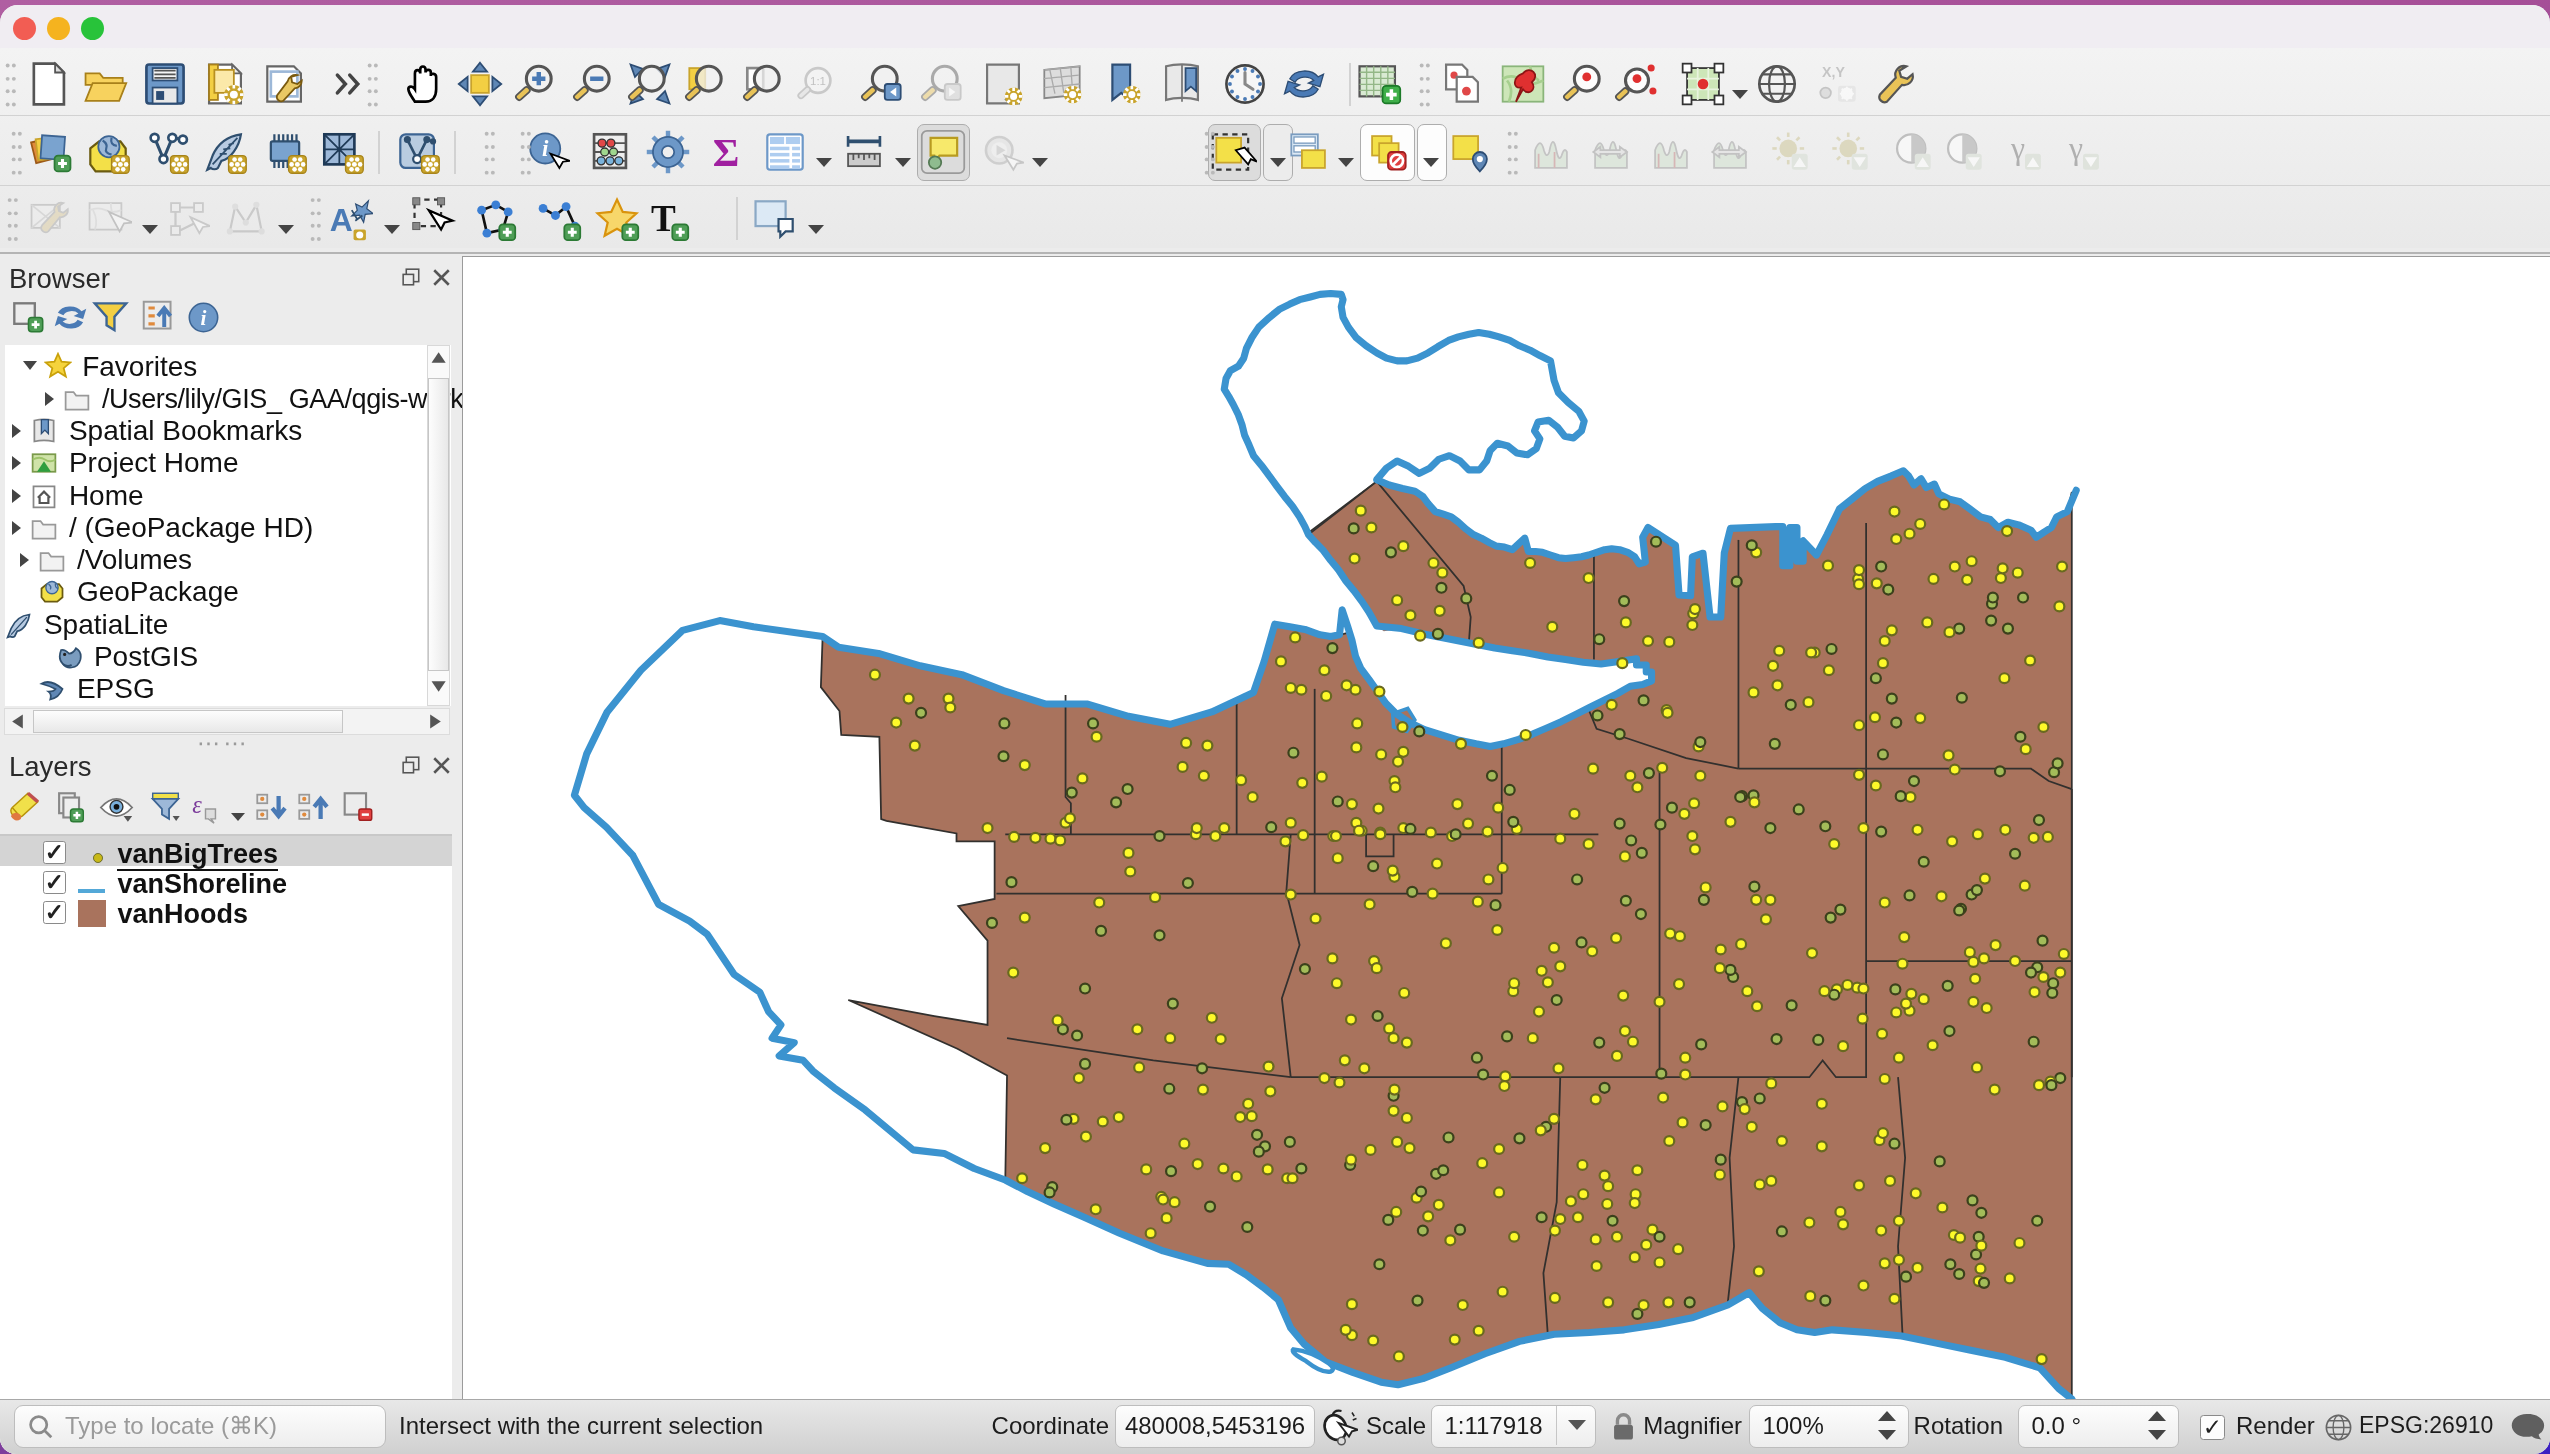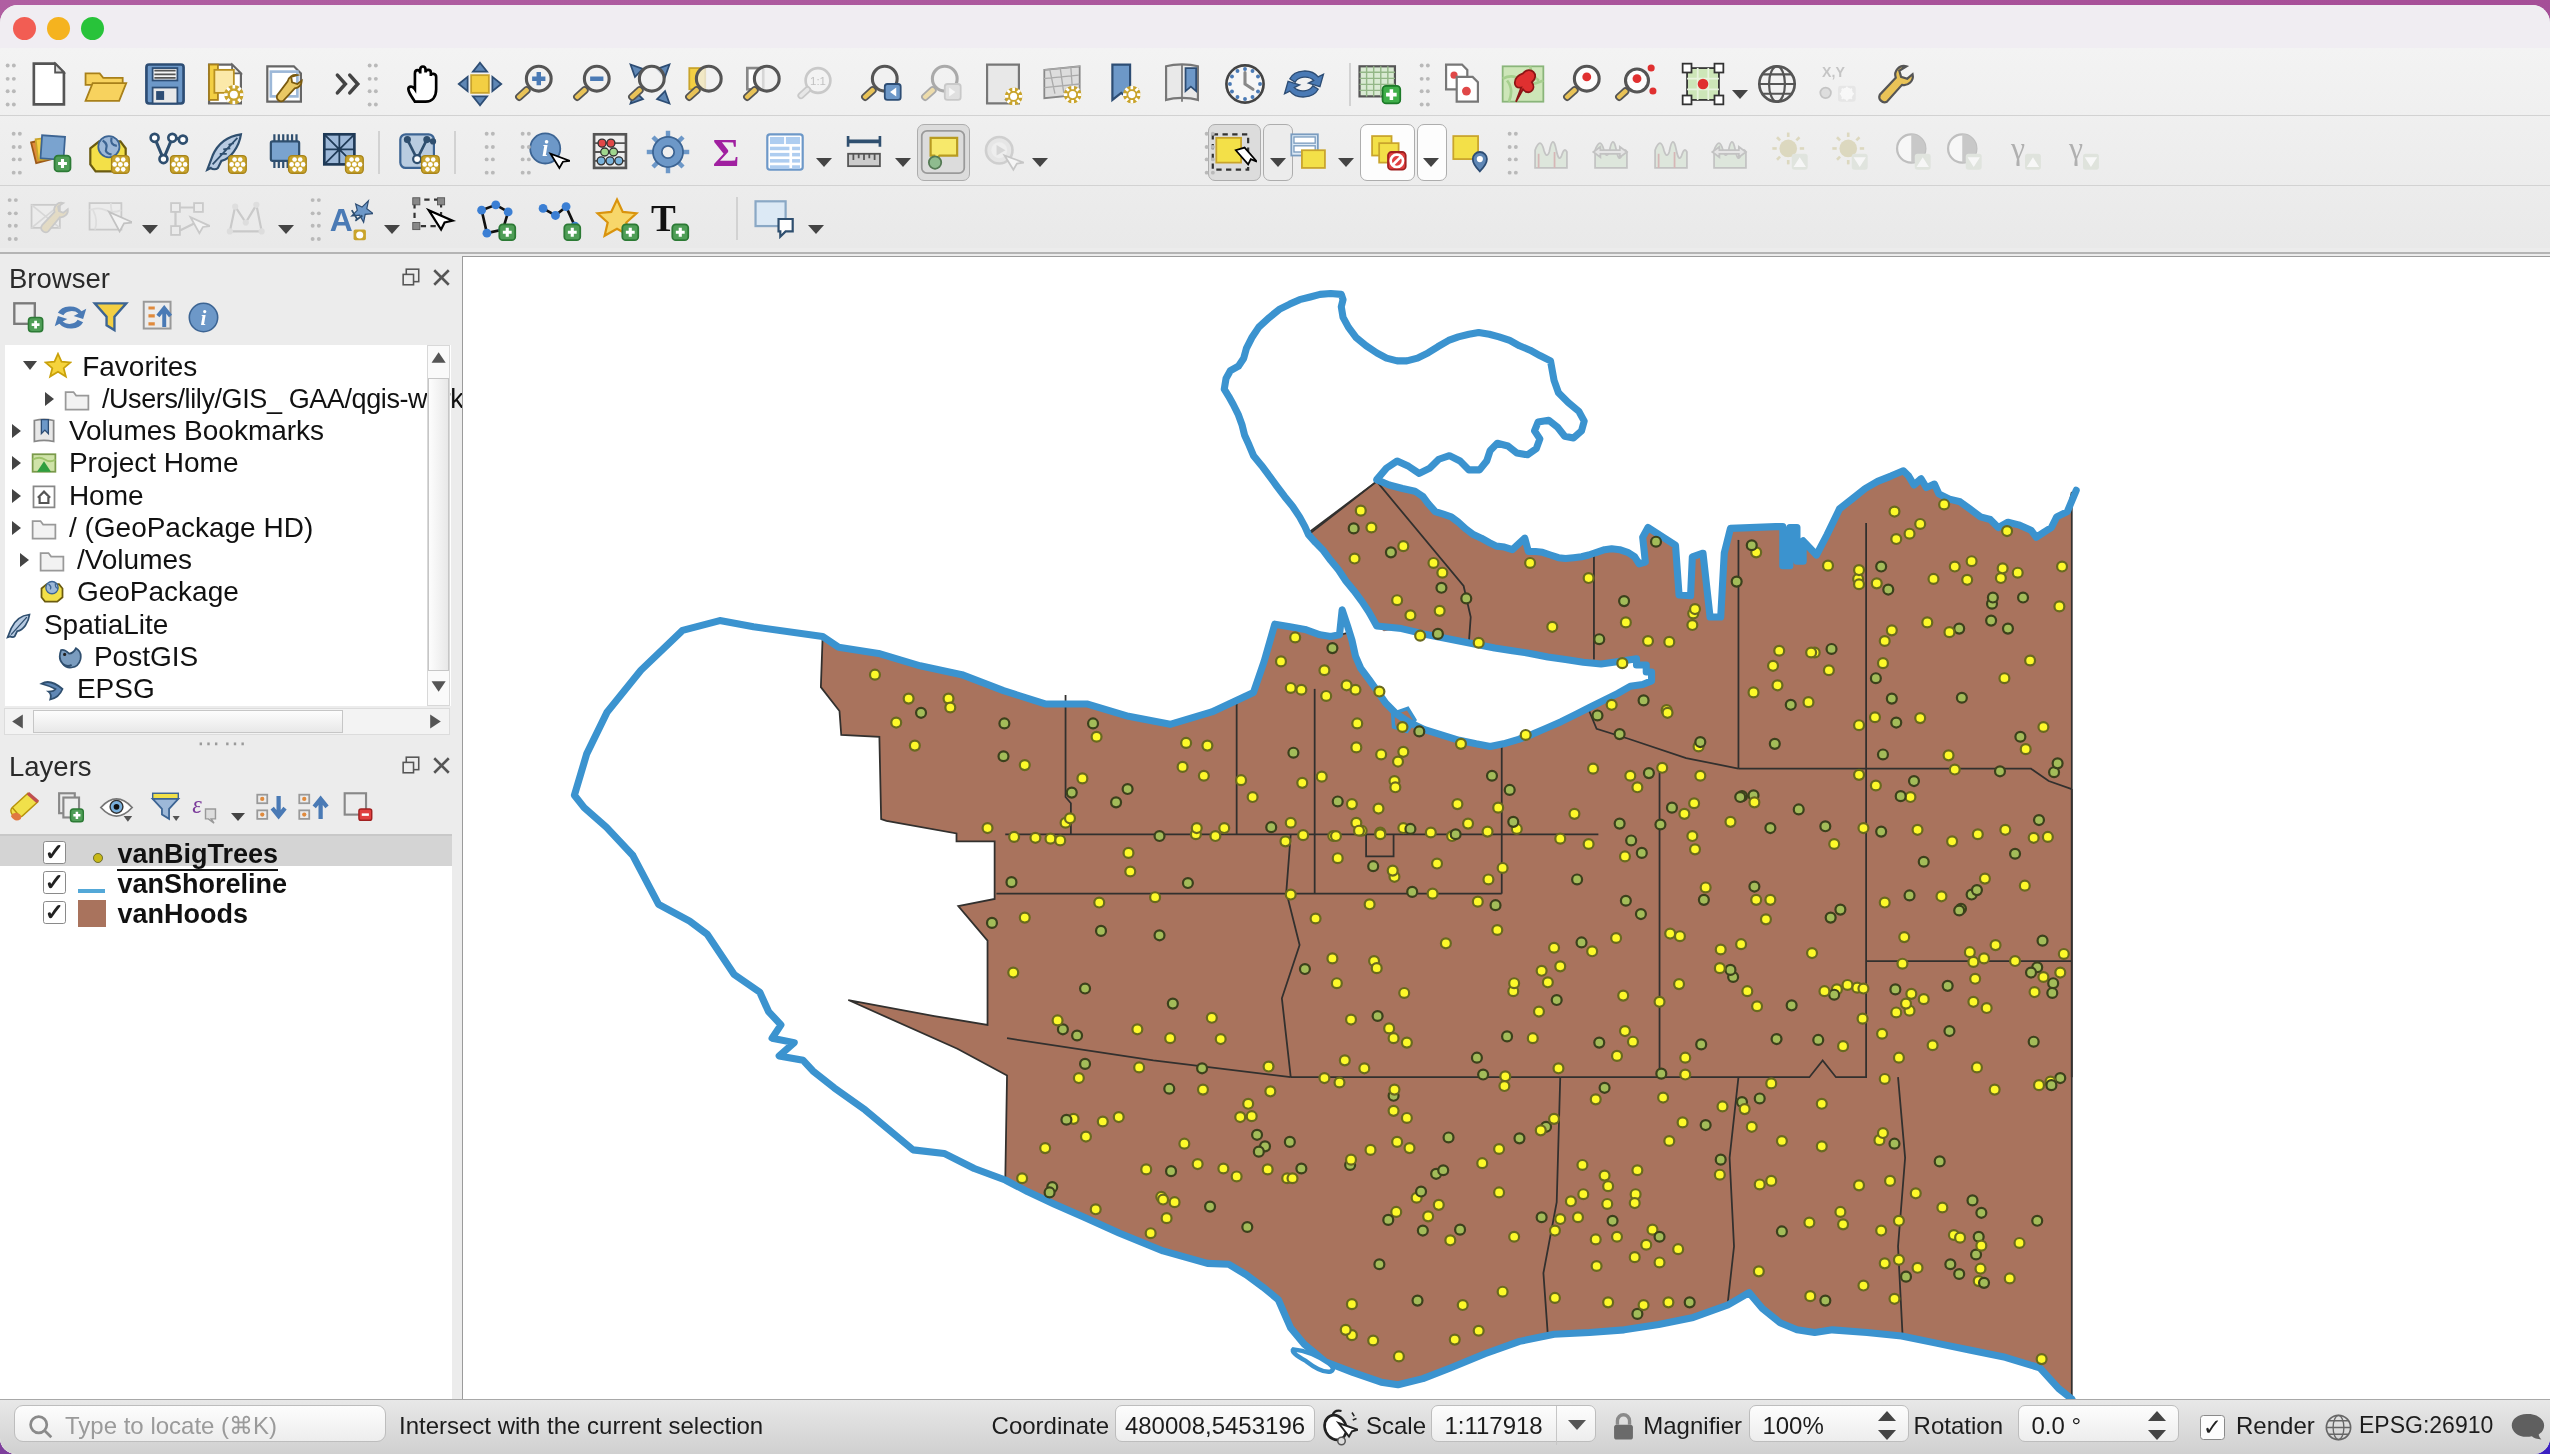--- a/index.html
+++ b/index.html
@@ -2,21 +2,21 @@
 <html style="font-size:14px"><head><meta charset="utf-8"><style>
 *{margin:0;padding:0;box-sizing:border-box}
 body{width:2550px;height:1454px;overflow:hidden;font-family:"Liberation Sans",sans-serif;
 background:linear-gradient(165deg,#b05fa2 0%,#a74f98 30%,#8d4596 60%,#5b2fa8 85%,#3a1fc2 100%)}
 #win{position:absolute;left:0;top:5.3px;right:0;bottom:0;border-radius:18px 18px 16px 16px;overflow:hidden;background:#ececec}
 #titlebar{position:absolute;left:0;top:0;width:100%;height:44px;background:#f0edf2;border-bottom:0.9px solid #d5d1d7}
 .tl{position:absolute;top:11.5px;width:23px;height:23px;border-radius:50%}
 #title{position:absolute;top:6.2px;left:0;width:2485px;text-align:center;font-size:26px;font-weight:bold;color:#3a3a3c;letter-spacing:-0.4px}
 #toolbars{position:absolute;left:0;top:43px;width:100%;height:200px;background:linear-gradient(#f3f3f3,#e9e9e9)}
 #statusbar{position:absolute;left:0;bottom:0;width:100%;height:55px;background:linear-gradient(#e8e8e8,#d0d0d0);border-top:0.9px solid #a8a8a8;font-size:24px;color:#1c1c1c}
-.sbox{position:absolute;background:linear-gradient(#fdfdfd,#ededed);border:1.8px solid #bdbdbd;border-radius:7px;height:37px;top:5.3px}
+.sbox{position:absolute;background:linear-gradient(#fdfdfd,#ededed);border:1.8px solid #bdbdbd;border-radius:7px;height:43px;top:5.3px}
 #panels{position:absolute;left:0;top:249px;width:458px;bottom:55px;background:#ececec}
 .ptitle{font-size:27.5px;color:#2a2a2a}
 .tree{position:absolute;background:#fff;font-size:28px;color:#111}
 .trow2{position:absolute;left:0;width:100%;height:32px;line-height:32px;white-space:nowrap}
 #map{position:absolute;left:462px;top:251px;right:0;bottom:55px;background:#fff;border-left:1.8px solid #9b9b9b;border-top:1.8px solid #9b9b9b}
 .lbl{position:absolute;white-space:nowrap}
 .sep{position:absolute;width:1.8px;background:#d2d2d2}
 .hsep{position:absolute;left:0;width:100%;height:0.9px;background:#d2d2d2}
 </style></head><body>
 <div id="win">
@@ -816,21 +816,21 @@
       <div class="tree" style="left:5.3px;top:91px;width:446px;height:361px">
         <div class="trow2" style="top:3.5px;padding-left:12px"><span style="display:inline-block;width:0;height:0;border-top:9.8px solid #444;border-left:7px solid transparent;border-right:7px solid transparent;margin:0 7px 3.5px 5.3px"></span><svg width="28" height="28" viewBox="0 0 32 32" style="vertical-align:middle;margin-right:10.6px">
             <path d="M16 2 l4 9 10 1 -7.5 6.5 2.5 9.5 -9 -5.5 -9 5.5 2.5 -9.5 -7.5 -6.5 10 -1 z" fill="#f5d33c" stroke="#c9a10a" stroke-width="2"></path>
           </svg><span style="vertical-align:middle">Favorites</span></div>
         <div class="trow2" style="top:36px;padding-left:33px"><span style="display:inline-block;width:0;height:0;border-left:9.8px solid #444;border-top:7px solid transparent;border-bottom:7px solid transparent;margin:0 9px 0 7px"></span><svg width="28" height="28" viewBox="0 0 32 32" style="vertical-align:middle;margin-right:10.6px">
             <path d="M3 8 h9 l3 4 h14 v16 h-26 z" fill="#f2f2f2" stroke="#999" stroke-width="2"></path>
           </svg><span style="vertical-align:middle"><span style="font-size:27px;letter-spacing:-0.4px">/Users/lily/GIS_ GAA/qgis-work</span></span></div>
         <div class="trow2" style="top:68px;padding-left:0px"><span style="display:inline-block;width:0;height:0;border-left:9.8px solid #444;border-top:7px solid transparent;border-bottom:7px solid transparent;margin:0 9px 0 7px"></span><svg width="28" height="28" viewBox="0 0 32 32" style="vertical-align:middle;margin-right:10.6px">
             <path d="M5 4 c8 -2 14 -2 22 0 v24 c-8 -2 -14 -2 -22 0 z" fill="#e8e8e8" stroke="#888" stroke-width="2"></path>
             <path d="M13 3 h8 v16 l-4 -4 -4 4 z" fill="#6d98c8" stroke="#2d4d74" stroke-width="1.5"></path>
-          </svg><span style="vertical-align:middle">Volumes Bookmarks</span></div>
+          </svg><span style="vertical-align:middle">Spatial Bookmarks</span></div>
         <div class="trow2" style="top:100px;padding-left:0px"><span style="display:inline-block;width:0;height:0;border-left:9.8px solid #444;border-top:7px solid transparent;border-bottom:7px solid transparent;margin:0 9px 0 7px"></span><svg width="28" height="28" viewBox="0 0 32 32" style="vertical-align:middle;margin-right:10.6px">
             <rect x="3" y="6" width="26" height="20" fill="#cfe3a8" stroke="#7a9a4a" stroke-width="2"></rect>
             <path d="M8 26 l8 -12 8 12 z" fill="#2f9e3f"></path>
             <path d="M3 12 q8 -4 14 0 t12 0" stroke="#9ec46a" stroke-width="2" fill="none"></path>
           </svg><span style="vertical-align:middle">Project Home</span></div>
         <div class="trow2" style="top:133px;padding-left:0px"><span style="display:inline-block;width:0;height:0;border-left:9.8px solid #444;border-top:7px solid transparent;border-bottom:7px solid transparent;margin:0 9px 0 7px"></span><svg width="28" height="28" viewBox="0 0 32 32" style="vertical-align:middle;margin-right:10.6px">
             <rect x="4" y="5" width="24" height="24" fill="#fff" stroke="#888" stroke-width="2"></rect>
             <path d="M9 18 l7 -7 7 7 M11 17 v7 h10 v-7" fill="none" stroke="#555" stroke-width="2.5"></path>
           </svg><span style="vertical-align:middle">Home</span></div>
         <div class="trow2" style="top:165px;padding-left:0px"><span style="display:inline-block;width:0;height:0;border-left:9.8px solid #444;border-top:7px solid transparent;border-bottom:7px solid transparent;margin:0 9px 0 7px"></span><svg width="28" height="28" viewBox="0 0 32 32" style="vertical-align:middle;margin-right:10.6px">

